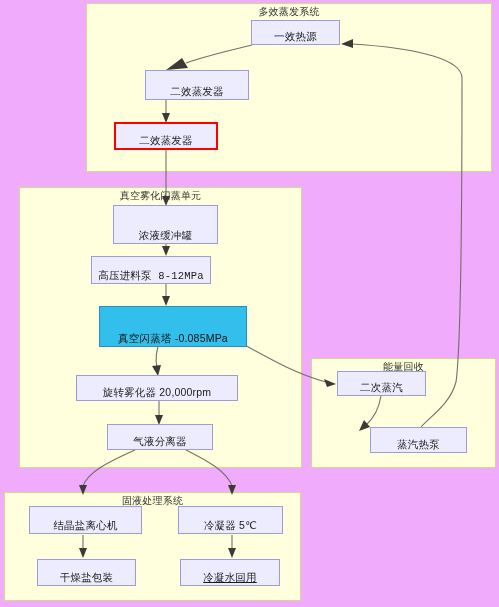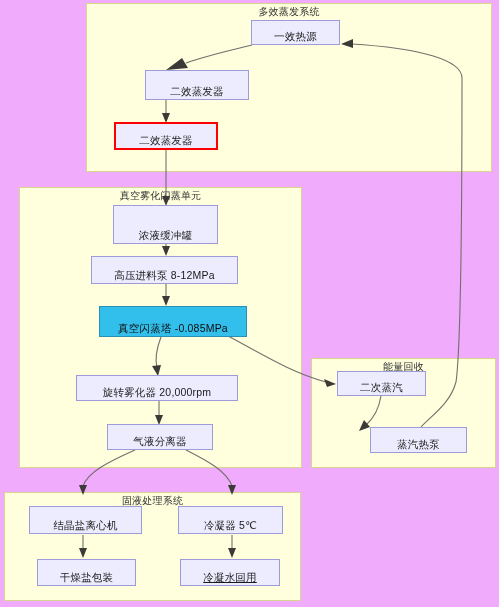--- a/index.html
+++ b/index.html
@@ -148,25 +148,25 @@
   </div>
 
   <div class="node highlight-red" style="left:114px; top:122px; width:104px; height:28px;">
     <span>二效蒸发器</span>
   </div>
 
   <div class="node" style="left:113px; top:205px; width:105px; height:39px;">
     <span>浓液缓冲罐</span>
   </div>
 
-  <div class="node" style="left:91px; top:256px; width:147px; height:28px;">
+  <div class="node" style="left:91px; top:256px; width:120px; height:28px;font-family:Liberation Mono, monospace;">
     <span>高压进料泵 8-12MPa</span>
   </div>
 
-  <div class="node highlight-cyan" style="left:99px; top:306px; width:148px; height:31px;">
+  <div class="node highlight-cyan" style="left:99px; top:306px; width:148px; height:41px;">
     <span>真空闪蒸塔 -0.085MPa</span>
   </div>
 
   <div class="node" style="left:76px; top:375px; width:162px; height:26px;">
     <span>旋转雾化器 20,000rpm</span>
   </div>
 
   <div class="node" style="left:107px; top:424px; width:106px; height:26px;">
     <span>气液分离器</span>
   </div>

